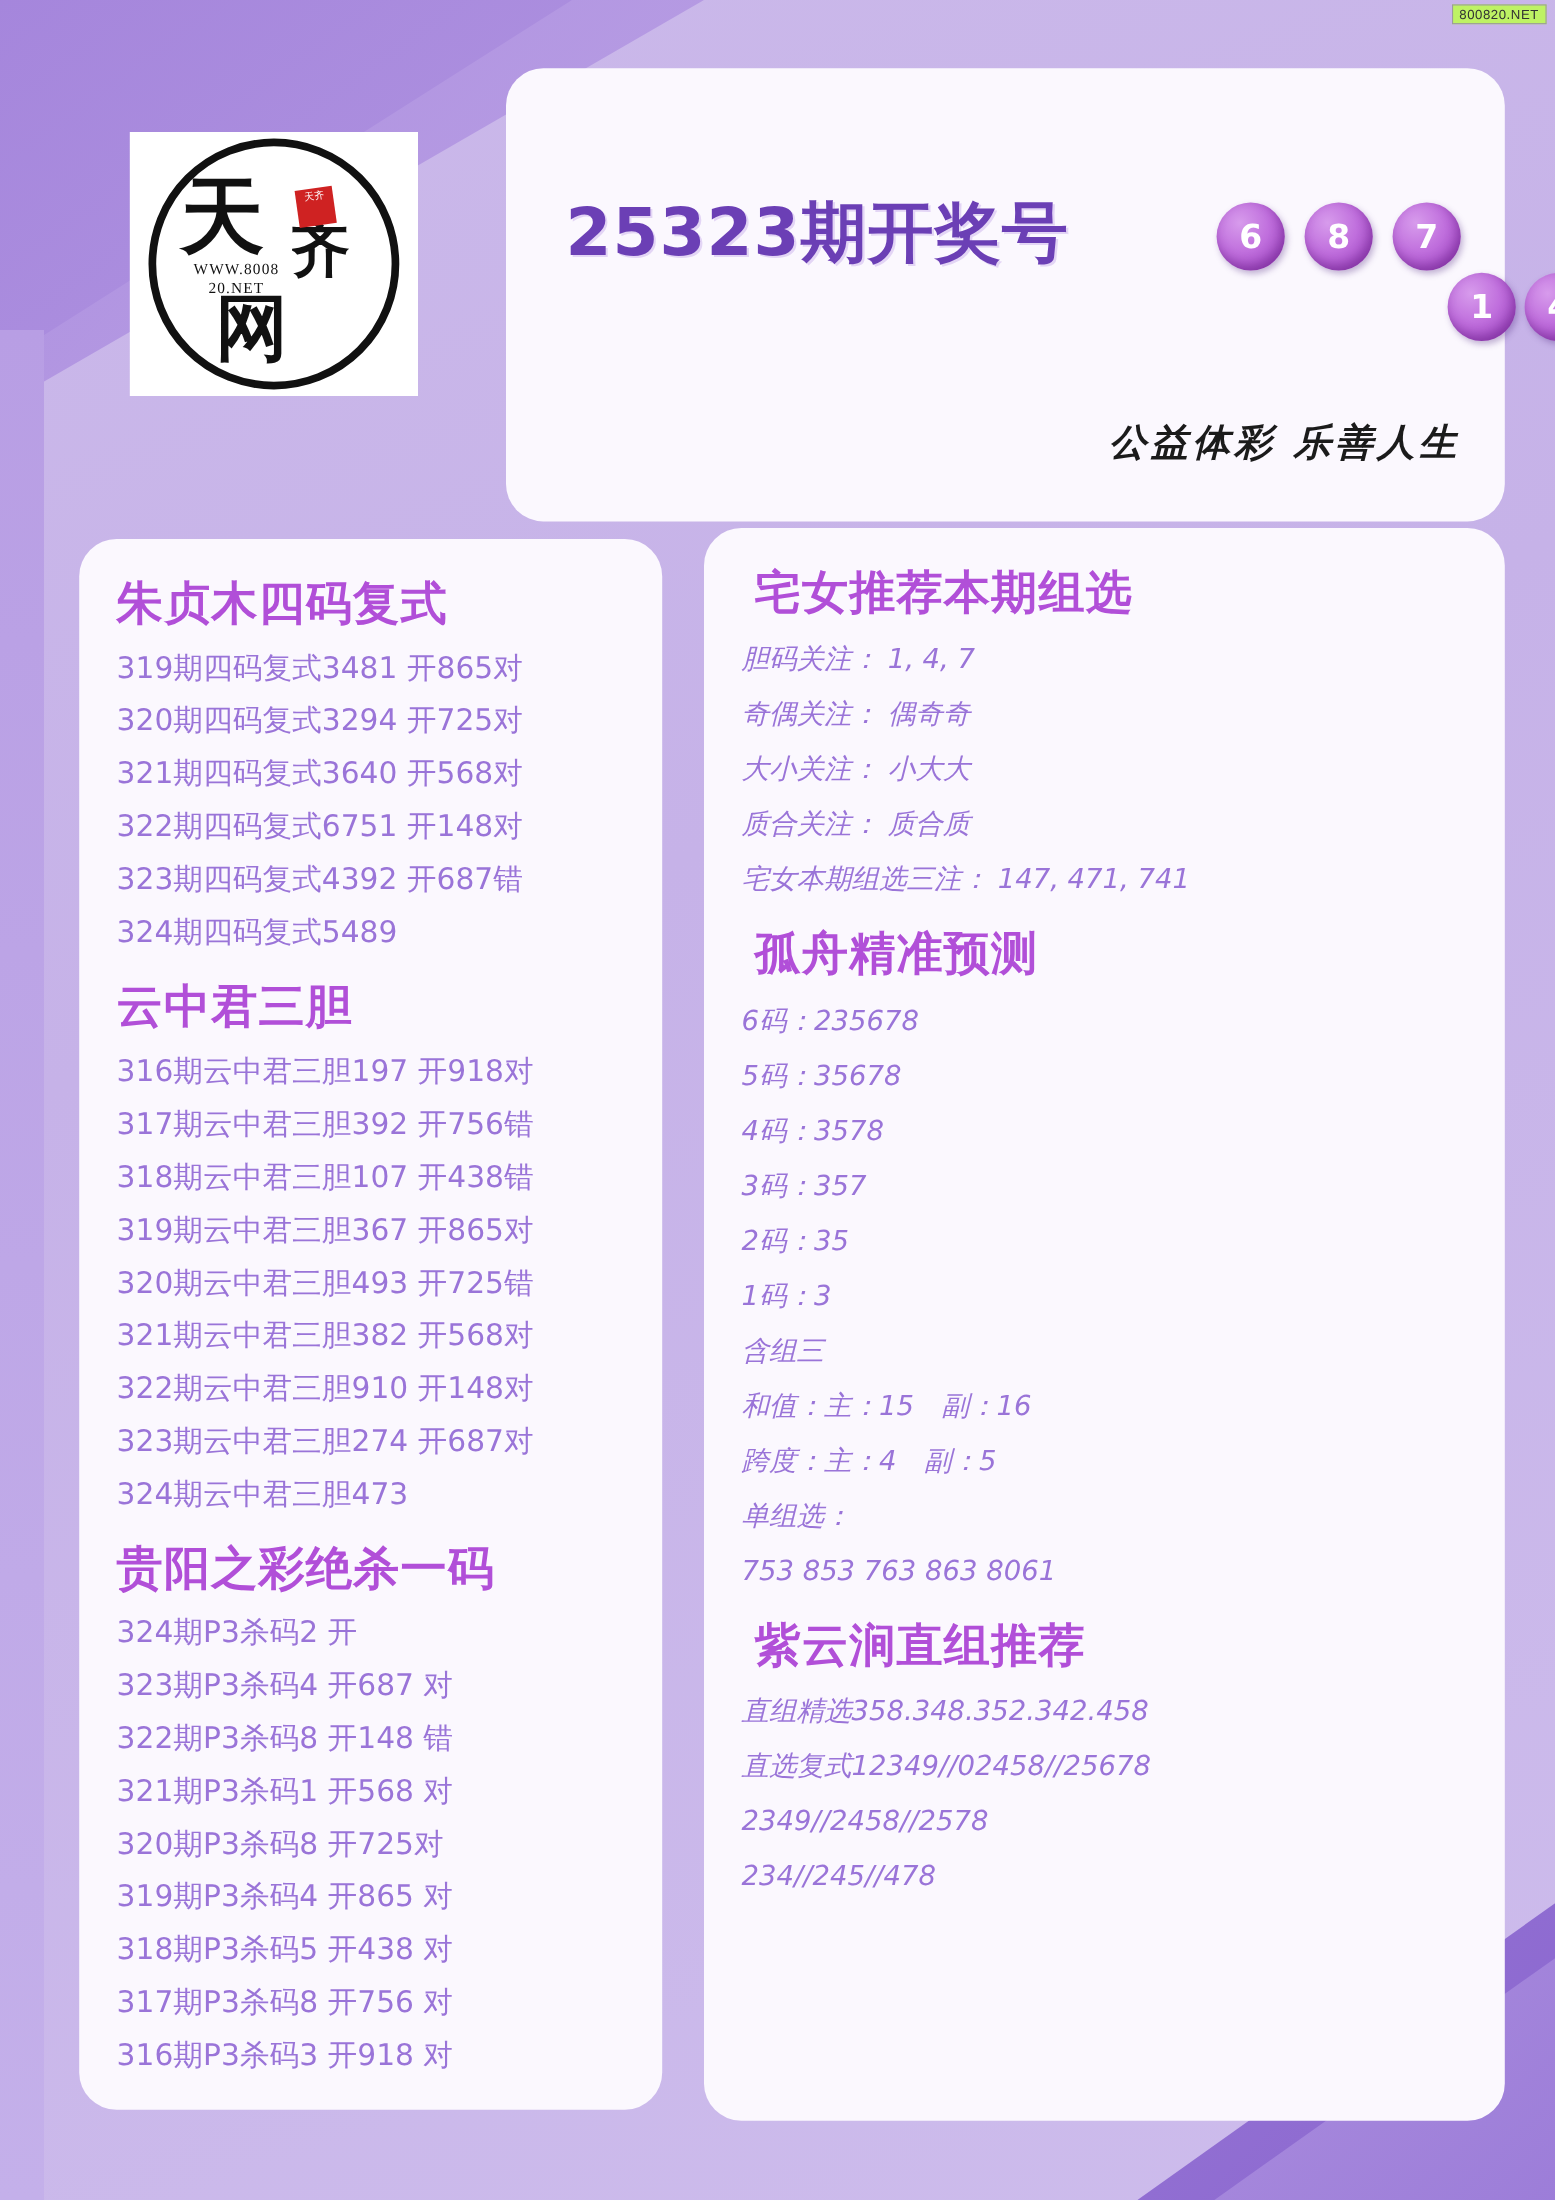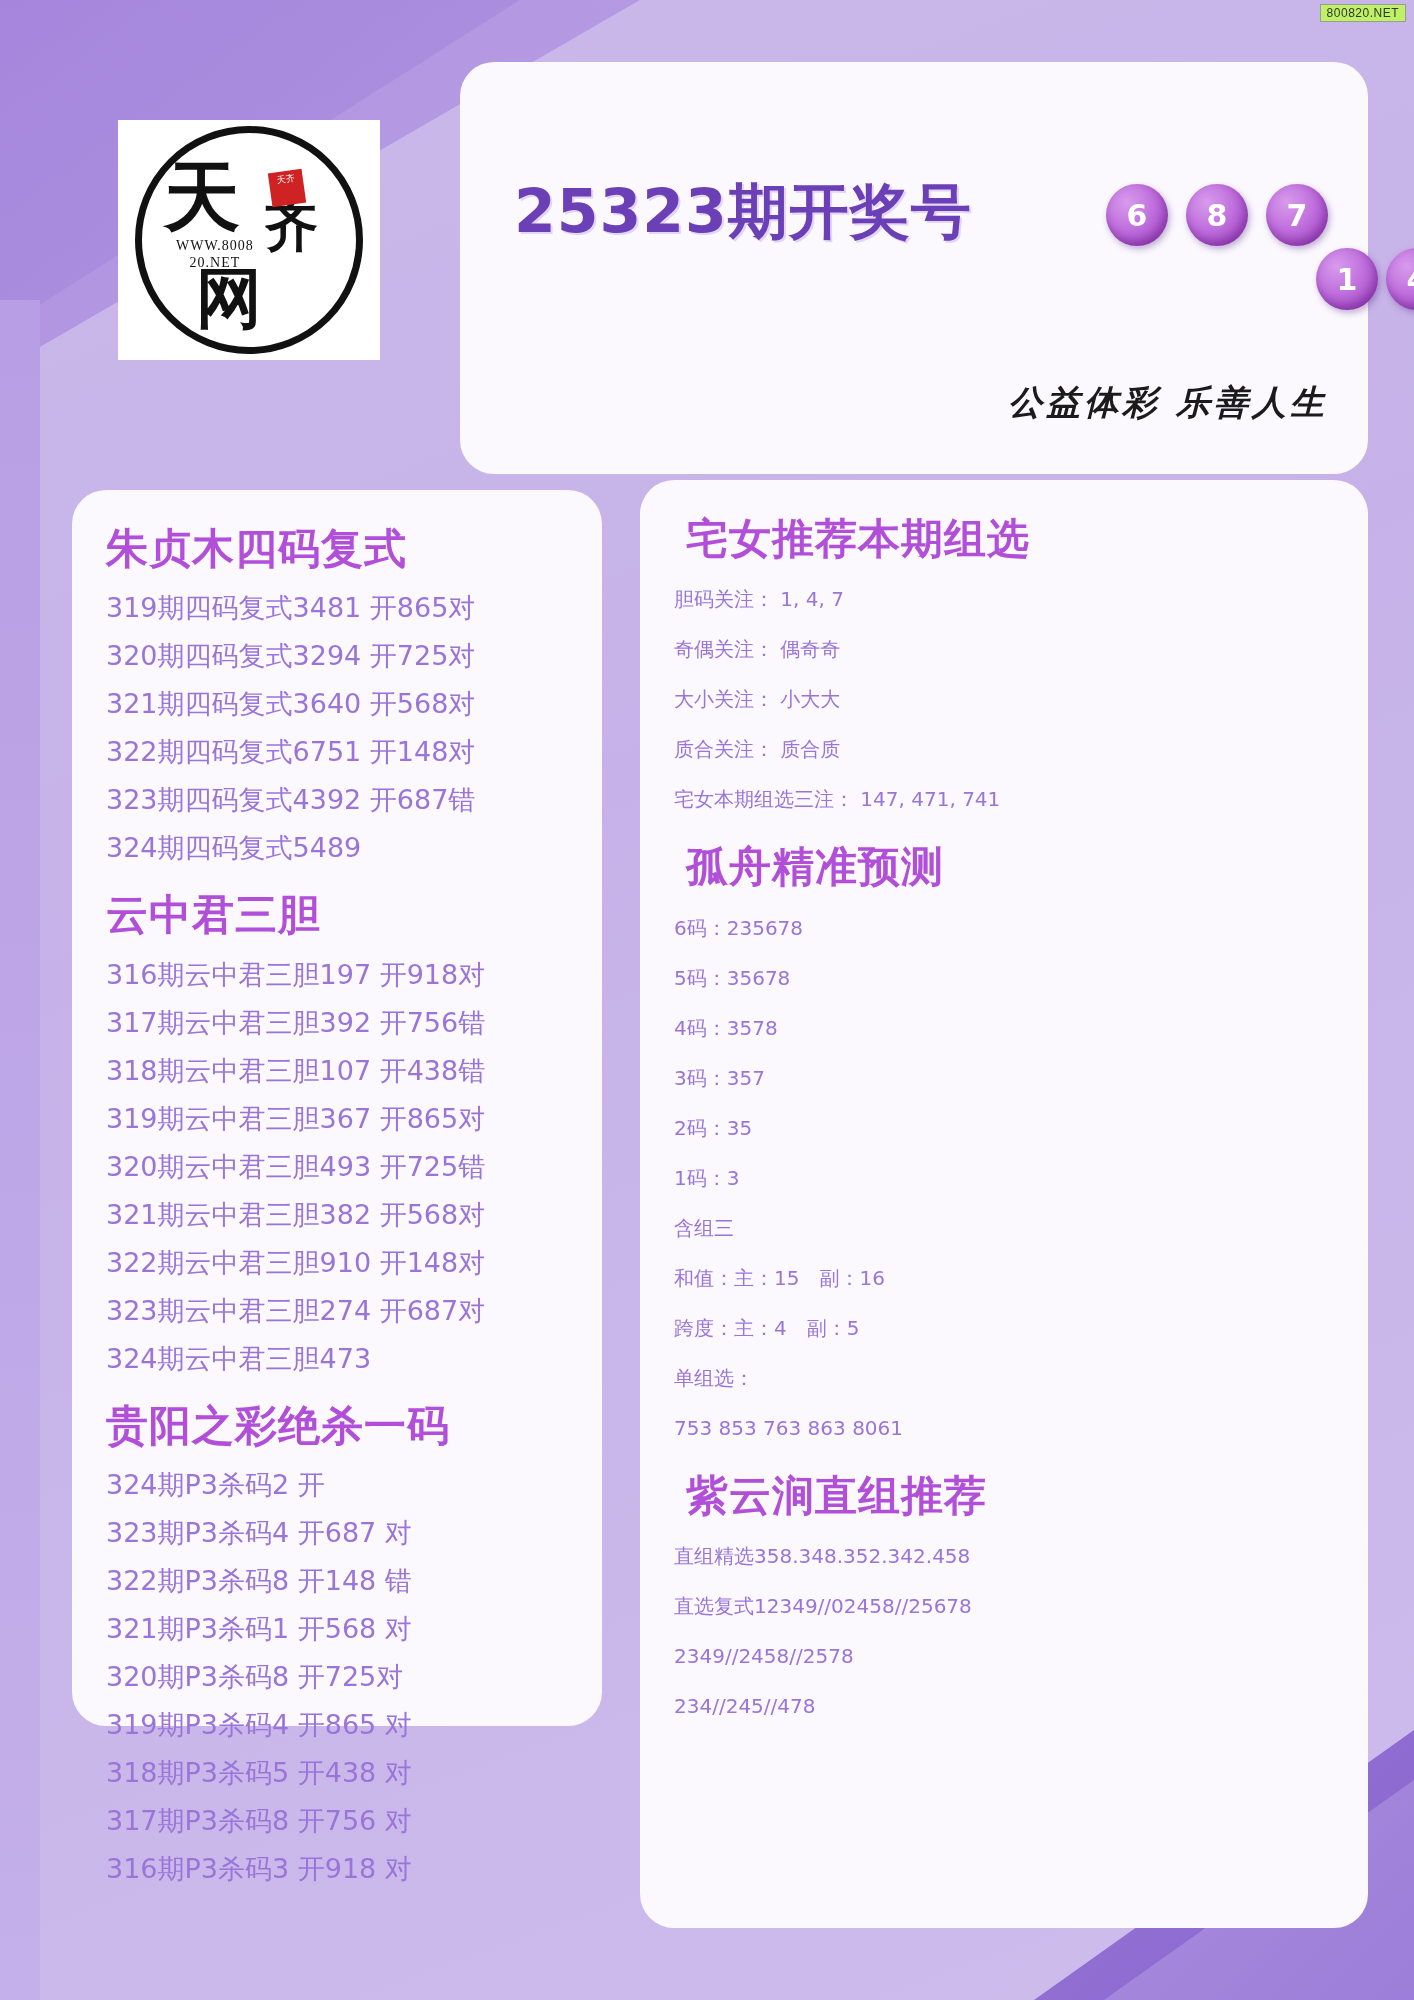--- a/index.html
+++ b/index.html
@@ -214,21 +214,21 @@
     position: absolute;
     background: #fbf8fe;
     border-radius: 34px;
     box-sizing: border-box;
     padding: 26px 34px 30px 34px;
   }
   .card-left {
     left: 72px;
     top: 490px;
     width: 530px;
-    height: 1236px;
+    height: 1428px;
   }
   .card-right {
     left: 640px;
     top: 480px;
     width: 728px;
     height: 1448px;
   }
 
   .sec-title {
     font-size: 42px;
@@ -242,23 +242,24 @@
   .card-right .sec-title { color: #b14fd8; margin-left: 12px; }
 
   .line {
     font-size: 27px;
     color: #9a74d8;
     line-height: 48px;
     font-family: "DejaVu Sans", sans-serif;
     white-space: nowrap;
   }
   .card-right .line {
-    font-size: 20px;
+    font-size: 25px;
     color: #9a74d8;
     line-height: 50px;
+    font-style: italic;
   }
   .sec-title.t2 { margin-top: 18px; }
   .sec-block { margin-bottom: 4px; }
 </style>
 </head>
 <body>
 
 <div class="bg-base"></div>
 <div class="bg-top-wedge"></div>
 <div class="bg-top-wedge2"></div>

